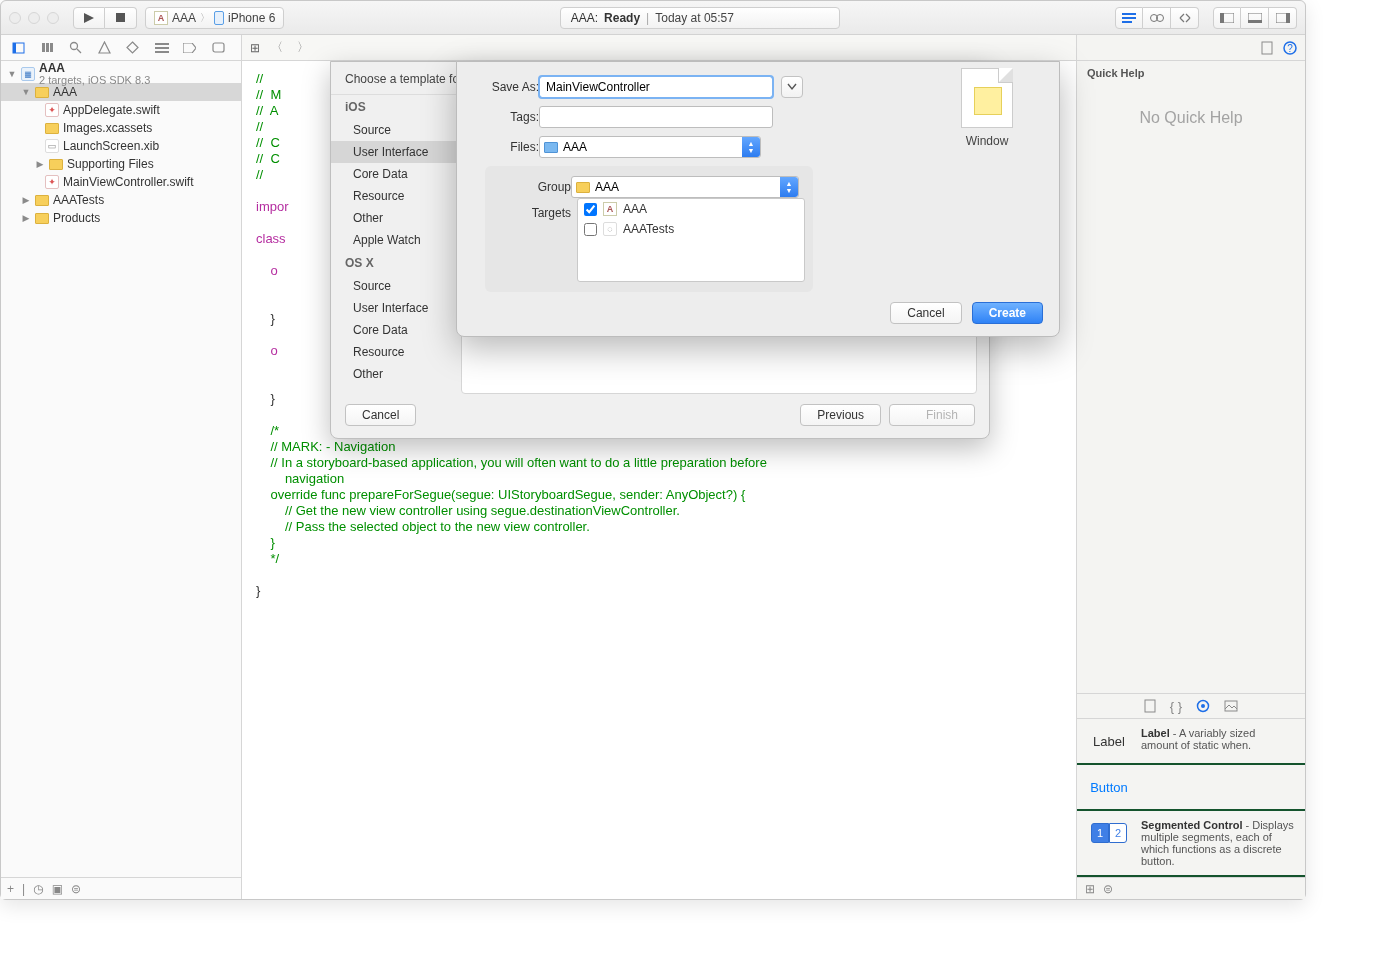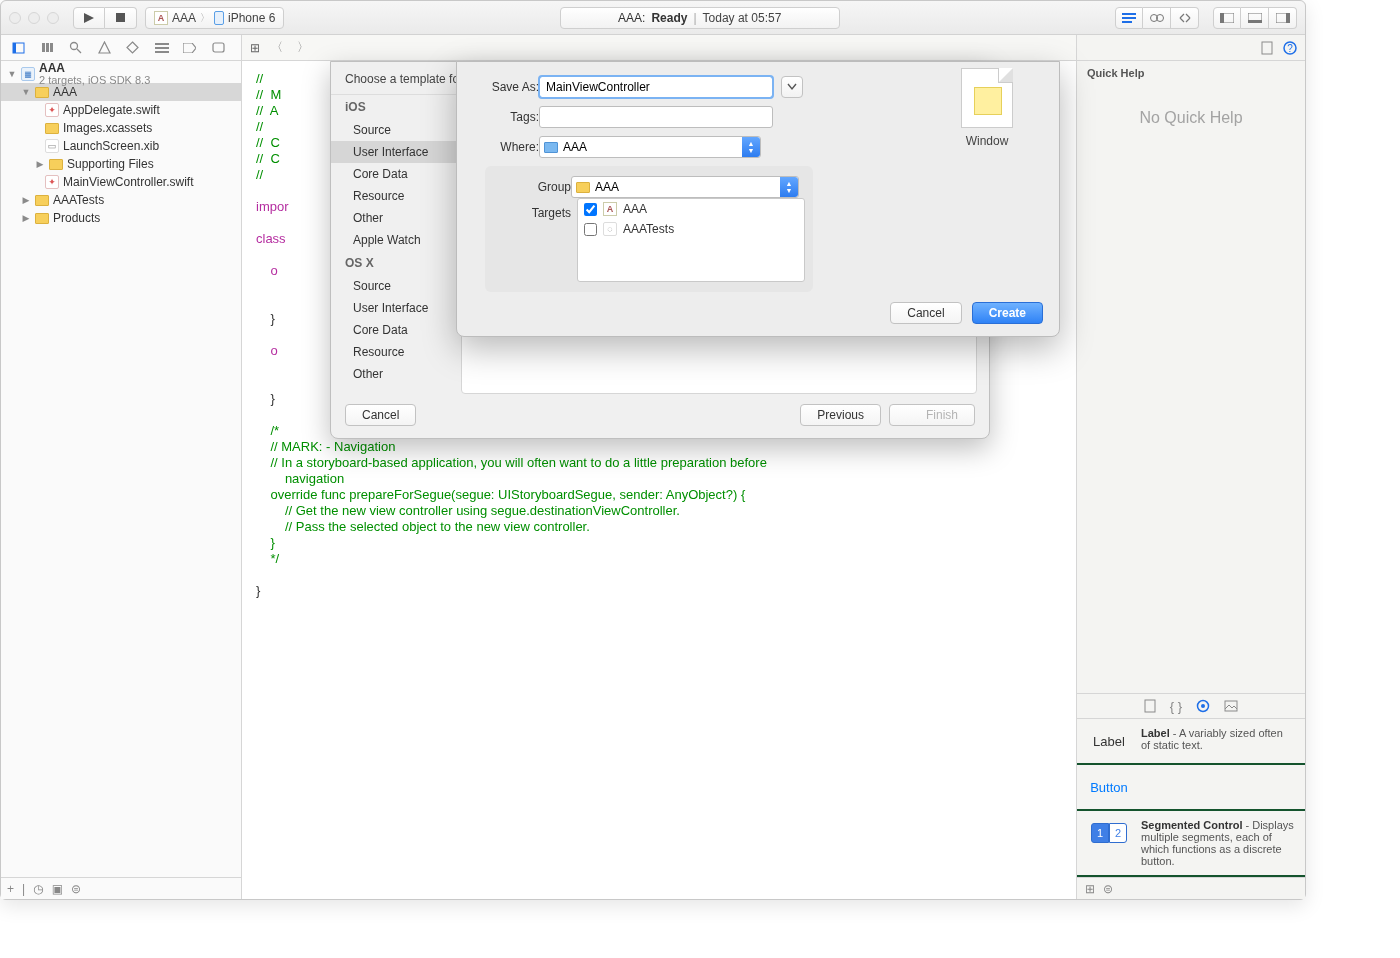--- a/index.html
+++ b/index.html
@@ -11,21 +11,21 @@
 .traffic { display:flex; gap:7px; padding-right:6px; }
 .dot { width:12px; height:12px; border-radius:50%; background:#ededed; border:1px solid #d6d6d6; }
 .tb-btn { width:32px; height:22px; border:1px solid #cfcfcf; border-radius:4px; background:linear-gradient(#fff,#f2f2f2); display:flex; align-items:center; justify-content:center; color:#555; font-size:12px; }
 .tb-group { display:flex; }
 .tb-group .tb-btn:first-child{border-radius:4px 0 0 4px;}
 .tb-group .tb-btn:last-child{border-radius:0 4px 4px 0; border-left:none;}
 .scheme { height:22px; display:flex; align-items:center; gap:4px; padding:0 8px; border:1px solid #cfcfcf; border-radius:4px; background:linear-gradient(#fff,#f2f2f2); font-size:12px; }
 .app-icon{ width:14px; height:14px; background:#fff; border:1px solid #cca; display:inline-flex; align-items:center; justify-content:center; font-size:9px; color:#a55; font-weight:bold; }
 .iphone-icon{ width:10px; height:14px; border:1px solid #5a9fe6; border-radius:2px; background:#e6f0fb; }
 .sep-caret{ color:#999; font-size:10px; }
-.status-pill { flex:0 0 auto; margin:0 auto; min-width:280px; height:22px; border:1px solid #cfcfcf; border-radius:4px; background:linear-gradient(#fff,#f2f2f2); display:flex; align-items:center; justify-content:center; gap:6px; padding:0 10px; font-size:12px; }
+.status-pill { flex:0 0 auto; margin:0 auto; min-width:280px; height:22px; border:1px solid #cfcfcf; border-radius:4px; background:linear-gradient(#fff,#f2f2f2); display:flex; align-items:center; gap:6px; padding:0 10px; font-size:12px; }
 .status-pill .proj{ color:#333;}
 .status-pill .ready{ color:#333; font-weight:bold;}
 .status-pill .divider{ color:#aaa;}
 .tb-spacer{ flex:1; }
 .tb-icon-btn { width:28px; height:22px; border:1px solid #cfcfcf; background:linear-gradient(#fff,#f2f2f2); display:flex; align-items:center; justify-content:center; color:#555; }
 .tb-icon-group { display:flex; }
 .tb-icon-group .tb-icon-btn{ border-left:none;}
 .tb-icon-group .tb-icon-btn:first-child{ border-left:1px solid #cfcfcf; border-radius:4px 0 0 4px;}
 .tb-icon-group .tb-icon-btn:last-child{ border-radius:0 4px 4px 0;}
 .active-blue{ color:#1e6fe8; }
@@ -382,21 +382,21 @@
             <svg width="10" height="8">
                 <polyline points="1,1 5,6 9,1" fill="none" stroke="#555" stroke-width="1.4"></polyline>
               </svg>
           </div>
         </div>
         <div class="form-row">
           <div class="form-label">Tags:</div>
           <input class="text-input" style="">
         </div>
         <div class="form-row">
-          <div class="form-label">Where:</div>
+          <div class="form-label">Files:</div>
           <div class="combo">
             <span class="folder-icon blue"></span>
             <span>AAA</span>
             <span class="arrows">▲<br>▼</span>
           </div>
         </div>
 
         <div class="lower-box">
           <div class="form-row">
             <div class="form-label">Group</div>
@@ -465,21 +465,21 @@
         <span>
           <svg width="14" height="12">
               <rect x="1" y="1" width="12" height="10" fill="none" stroke="#8a8a8a"></rect>
               <polyline points="1,9 5,5 8,8 10,6 13,9" fill="none" stroke="#8a8a8a"></polyline>
             </svg>
         </span>
       </div>
       <div class="lib-list">
         <div class="lib-row">
           <div class="lib-preview">Label</div>
-          <div><span class="lib-title">Label</span><span> - A variably sized often of static text.</span></div>
+          <div><span class="lib-title">Label</span><span> - A variably sized amount of static when.</span></div>
         </div>
         <div class="lib-row">
           <div class="lib-preview button">Button</div>
         </div>
         <div class="lib-row">
           <div class="lib-preview">
             <div class="seg-preview">
                 <span>1</span>
                 <span>2</span>
               </div>

